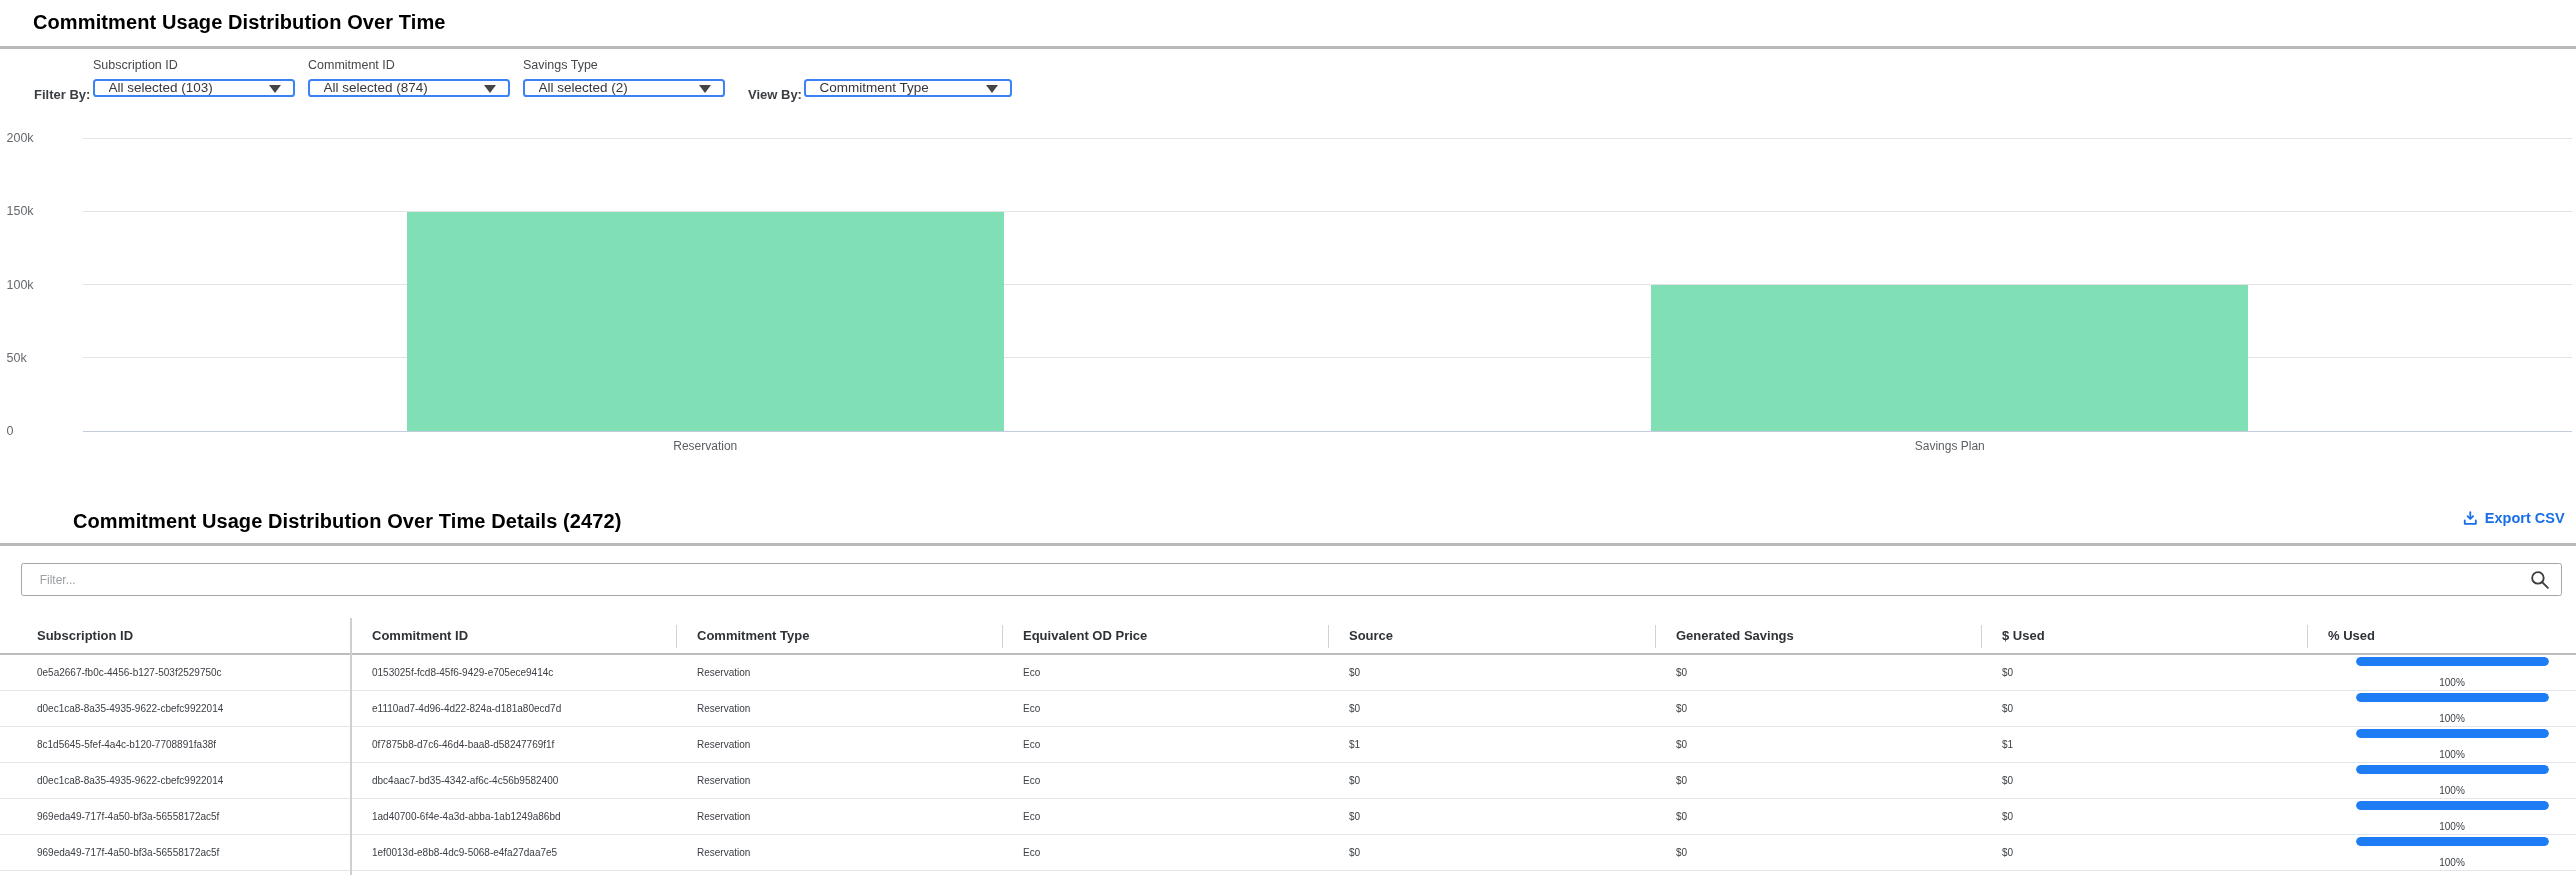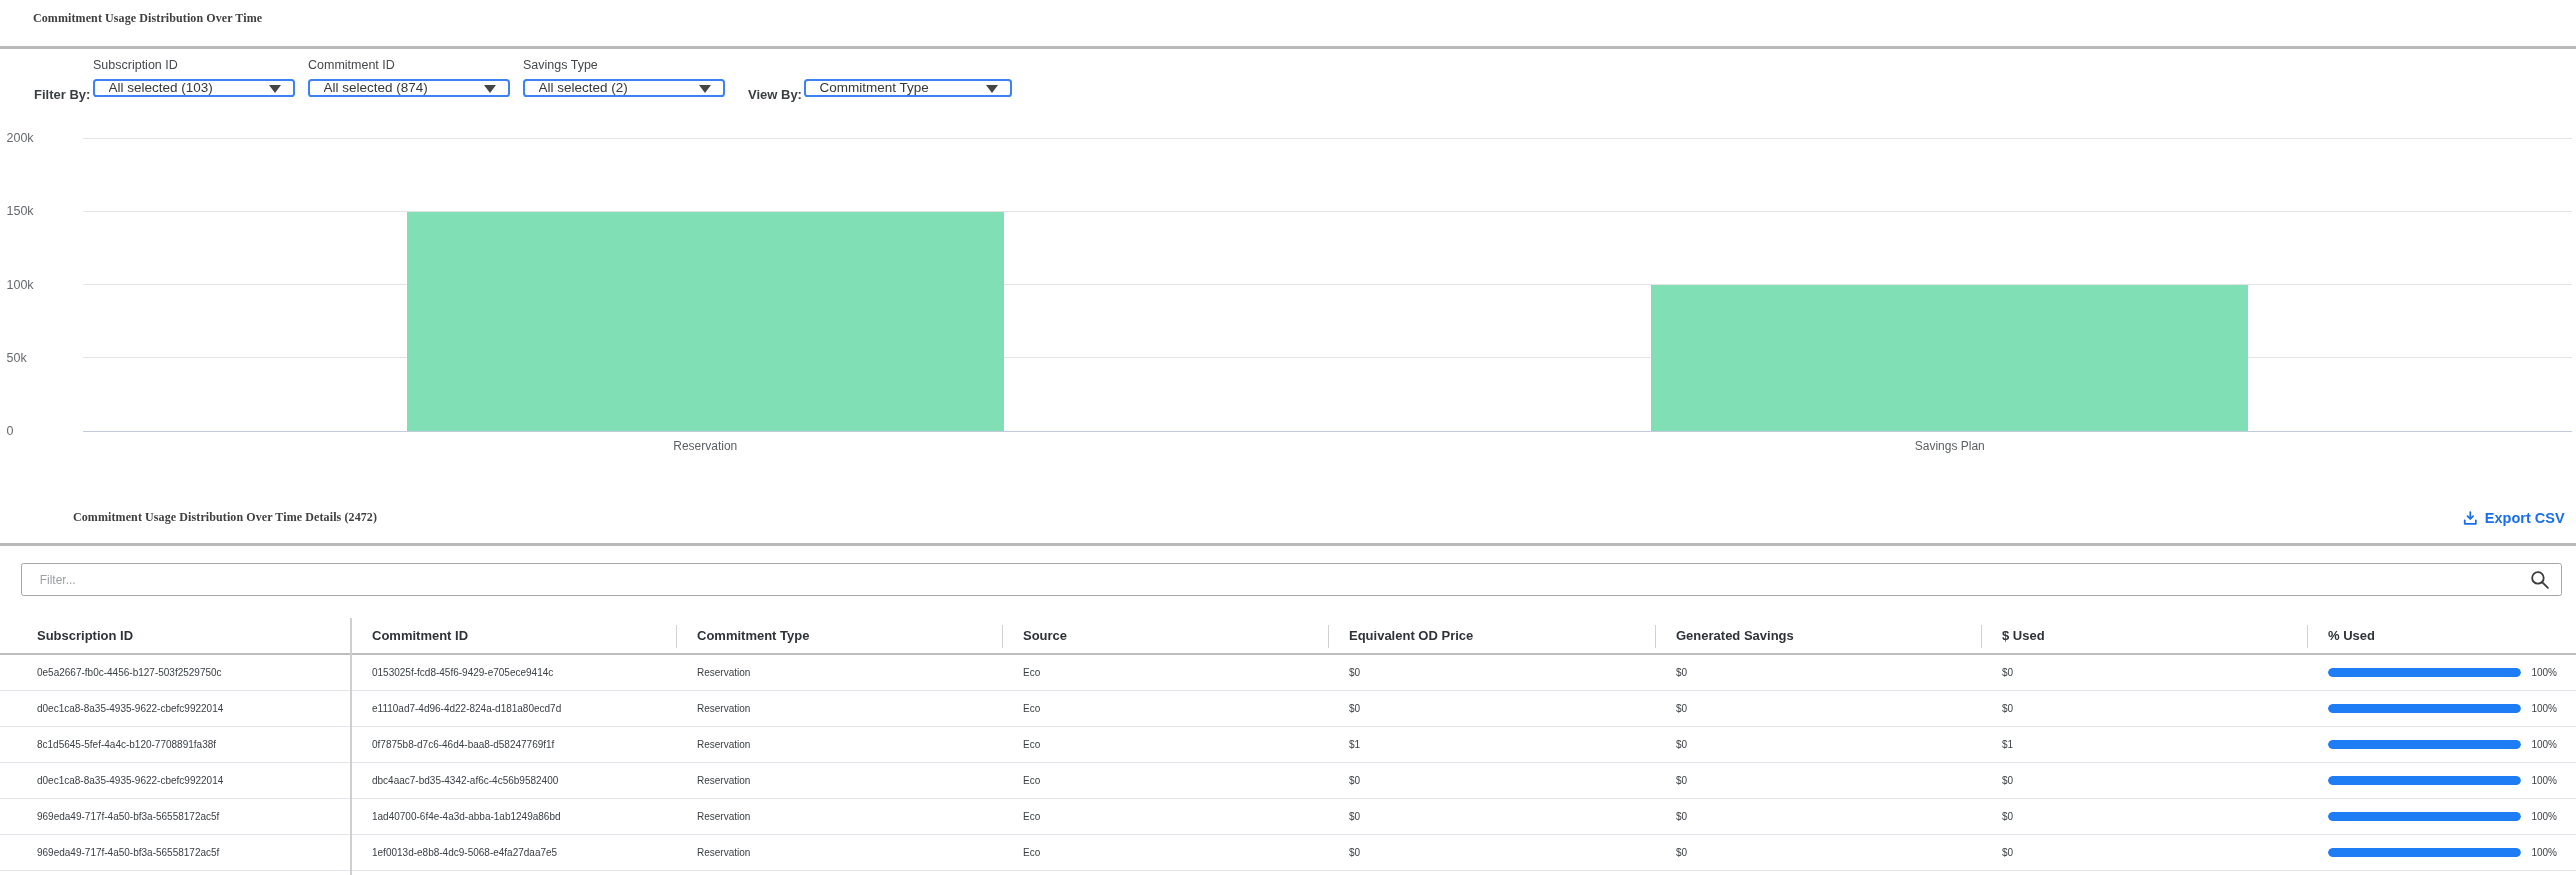--- a/index.html
+++ b/index.html
@@ -1,21 +1,21 @@
 <!DOCTYPE html>
 <html style="font-size:8.3px"><head>
 <meta charset="utf-8">
 <style>
   * { box-sizing: border-box; margin: 0; padding: 0; }
   html, body { background: #fff; }
   body { font-family: "Liberation Sans", sans-serif; color: #3b3f44; }
   .page { position: relative; width: 2576px; height: 875px; background: #fff; overflow: hidden; }
 
   
-  .section-title { position: absolute; left: 33px; font-size: 12px; font-weight: bold; color: #404040; letter-spacing: 0.1px; font-family: Liberation Serif, serif; }
+  .section-title { position: absolute; left: 33px; font-size: 20px; font-weight: bold; color: #000000; letter-spacing: 0.1px; }
   .rule { position: absolute; left: 0; width: 2576px; height: 2.6px; background: #b9b9b9; }
 
   
   .inline-label { position: absolute; font-size: 13px; font-weight: bold; color: #3a3d41; }
   .dropdown-row { position: absolute; left: 93px; top: 58px; display: flex; gap: 13px; }
   .dd-group { width: 202px; }
   .dd-label { display: block; font-size: 12.5px; color: #45484c; margin-bottom: 5.7px; height: 15.6px; }
   .dropdown { position: relative; height: 18px; background: #fff; border: 2px solid #3b82f6; border-radius: 3.6px;
               display: flex; align-items: flex-end; padding: 0 31px 0 13.5px; cursor: pointer; }
   .dd-value { font-size: 13.5px; color: #35383c; white-space: nowrap; overflow: hidden; }
@@ -46,21 +46,21 @@
   
   .table { position: absolute; left: 0; top: 618px; width: 2576px; }
   .tr, .thead { display: grid; grid-template-columns: 351px 325px 326px 326px 327px 326px 326px 269px; align-items: center; }
   .thead { height: 37px; border-bottom: 2.6px solid #bdbdbd; }
   .th { position: relative; font-size: 13px; font-weight: bold; color: #2f3337; padding-left: 21px; height: 100%; display: flex; align-items: center; cursor: pointer; }
   .th:first-child { padding-left: 37px; }
   .th:nth-child(n+3)::before { content: ""; position: absolute; left: 0; top: 7.3px; width: 1px; height: 23px; background: #d2d2d2; }
   .tr { height: 36px; border-bottom: 1px solid #e2e5ea; }
   .td { font-size: 10px; color: #3c4045; padding-left: 21px; white-space: nowrap; overflow: hidden; }
   .td:first-child { padding-left: 37px; }
-  .td-pct { display: flex; align-items: center; gap: 10.4px; }
+  .td-pct { display: flex; align-items: center; gap: 10.4px; flex-direction: column; }
   .pct-track { width: 193px; height: 8.8px; border-radius: 4.7px; overflow: hidden; background: transparent; }
   .pct-fill { height: 100%; background: #1e7cf5; border-radius: 4.7px; }
   .col-divider { position: absolute; left: 350px; top: 618px; width: 1.6px; height: 257px; background: #cfcfcf; }
 </style>
 </head>
 <body>
 
 <div class="page">
 
   <h2 class="section-title" style="top:11.4px;">Commitment Usage Distribution Over Time</h2>
@@ -138,22 +138,22 @@
           <line x1="25.5" y1="25.5" x2="36" y2="36"></line>
       </svg>
     </span>
   </div>
 
   <div class="table">
     <div class="thead">
         <div class="th">Subscription ID</div>
         <div class="th">Commitment ID</div>
         <div class="th">Commitment Type</div>
+        <div class="th">Equivalent OD Price</div>
         <div class="th">Source</div>
-        <div class="th">Equivalent OD Price</div>
         <div class="th">Generated Savings</div>
         <div class="th">$ Used</div>
         <div class="th">% Used</div>
       </div>
     <div class="tbody">
         <div class="tr">
     <div class="td td-text">0e5a2667-fb0c-4456-b127-503f2529750c</div>
     <div class="td td-text">0153025f-fcd8-45f6-9429-e705ece9414c</div>
     <div class="td td-text">Reservation</div>
     <div class="td td-text">Eco</div>

